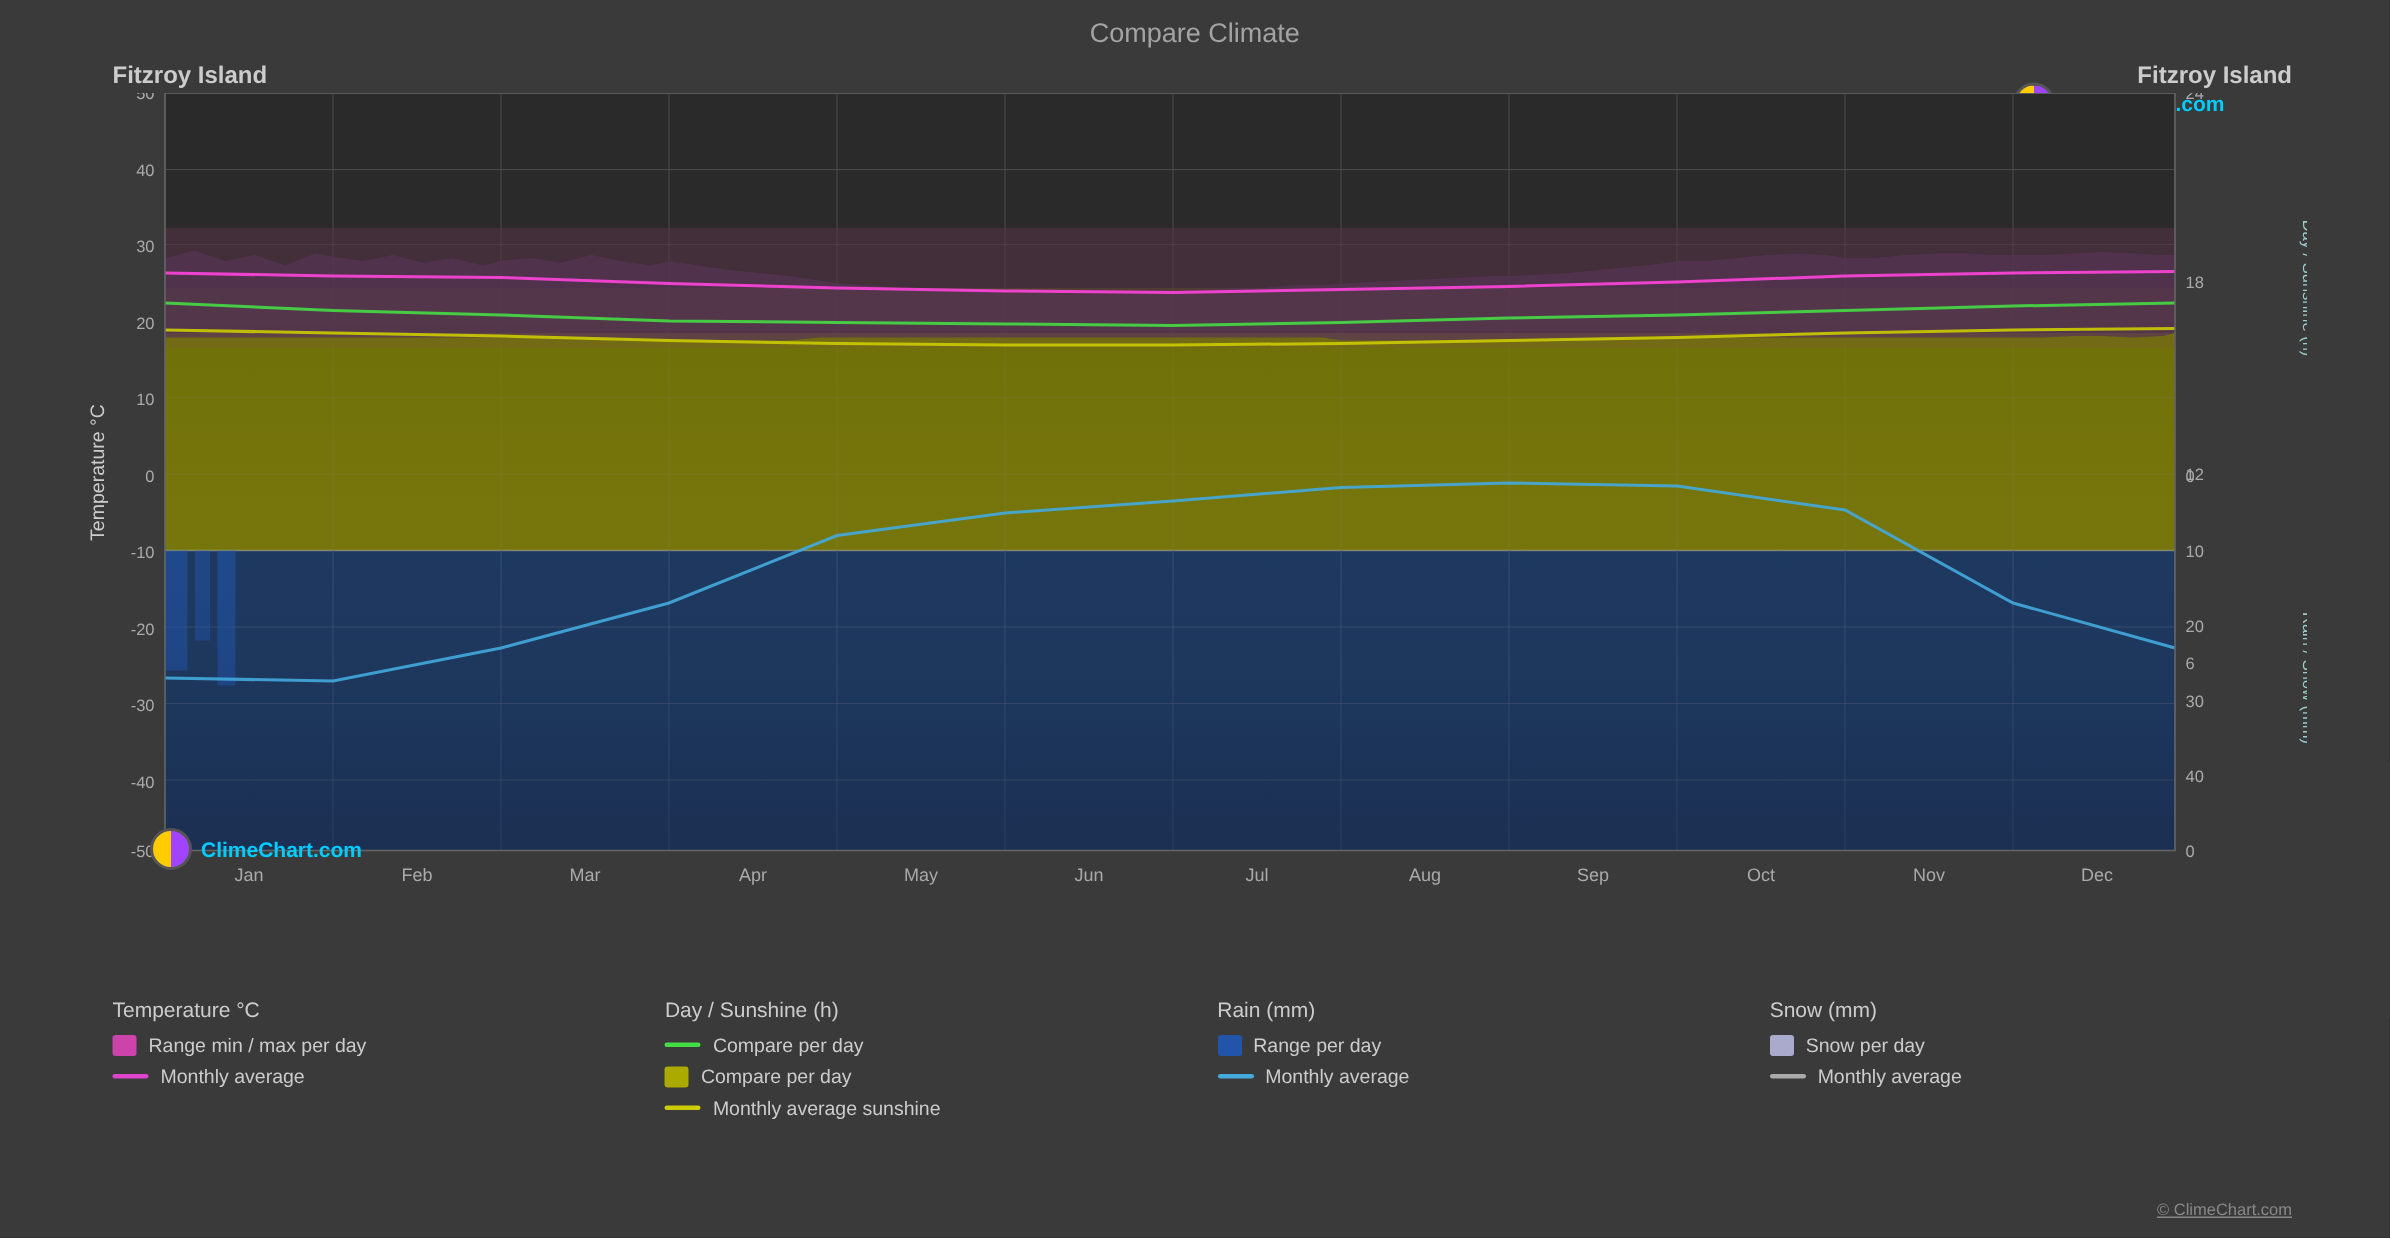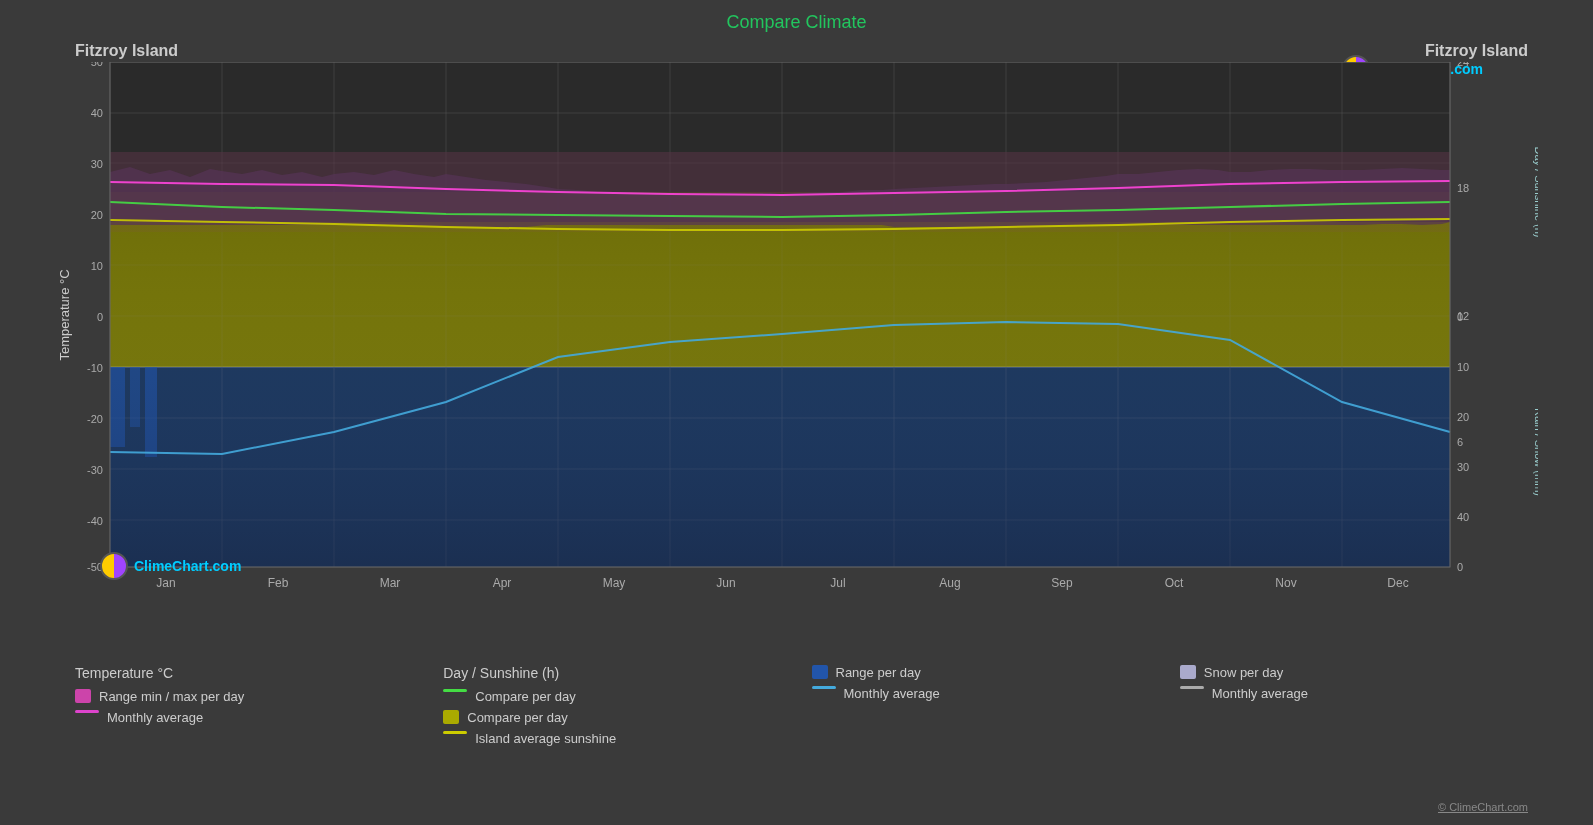--- a/index.html
+++ b/index.html
@@ -14,21 +14,21 @@
 
     .page-container {
       width: 1593px;
       height: 825px;
       background: #3a3a3a;
       position: relative;
     }
 
     .title {
       text-align: center;
-      color: #22c55e;
+      color: #a3a3a3;
       font-size: 18px;
       padding-top: 12px;
       font-weight: normal;
     }
 
     .location-left {
       position: absolute;
       top: 42px;
       left: 75px;
       font-size: 16px;
@@ -95,21 +95,21 @@
     }
 
     .legend-title {
       font-size: 14px;
       color: #ccc;
       margin-bottom: 8px;
     }
 
     .legend-item {
       display: flex;
-      align-items: flex-start;
+      align-items: center;
       gap: 8px;
       margin-bottom: 6px;
       font-size: 13px;
       color: #ccc;
     }
 
     .legend-swatch-rect {
       width: 16px;
       height: 14px;
       border-radius: 2px;
@@ -314,36 +314,38 @@
       <div class="legend-item">
         <div class="legend-swatch-line" style="background:#44dd44;"></div>
         <span>Compare per day</span>
       </div>
       <div class="legend-item">
         <div class="legend-swatch-rect" style="background:#aaaa00;"></div>
         <span>Compare per day</span>
       </div>
       <div class="legend-item">
         <div class="legend-swatch-line" style="background:#cccc00;"></div>
-        <span>Island average sunshine</span>
+        <span>Monthly average sunshine</span>
       </div>
     </div>
 
     <div class="legend-column">
+      <div class="legend-title">Rain (mm)</div>
       <div class="legend-item">
         <div class="legend-swatch-rect" style="background:#2255aa;"></div>
         <span>Range per day</span>
       </div>
       <div class="legend-item">
         <div class="legend-swatch-line" style="background:#44aadd;"></div>
         <span>Monthly average</span>
       </div>
     </div>
 
     <div class="legend-column">
+      <div class="legend-title">Snow (mm)</div>
       <div class="legend-item">
         <div class="legend-swatch-rect" style="background:#aaaacc;"></div>
         <span>Snow per day</span>
       </div>
       <div class="legend-item">
         <div class="legend-swatch-line" style="background:#aaaaaa;"></div>
         <span>Monthly average</span>
       </div>
     </div>
 

